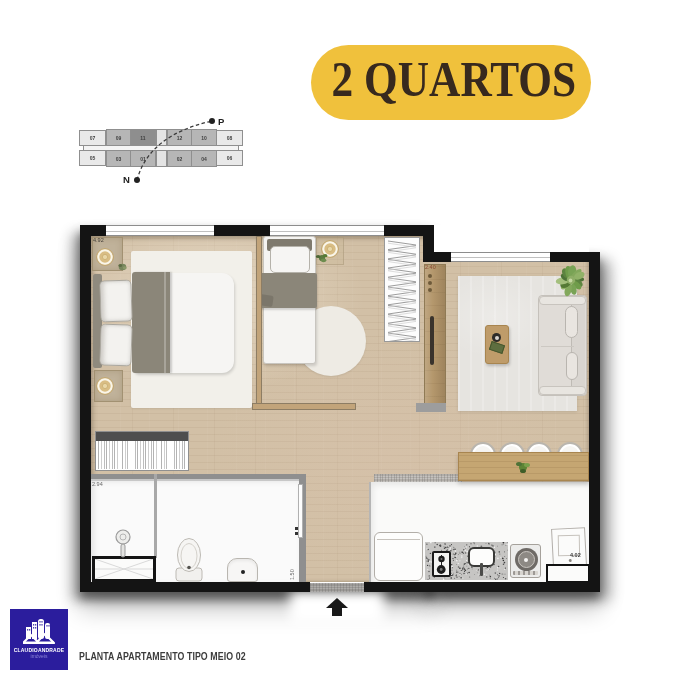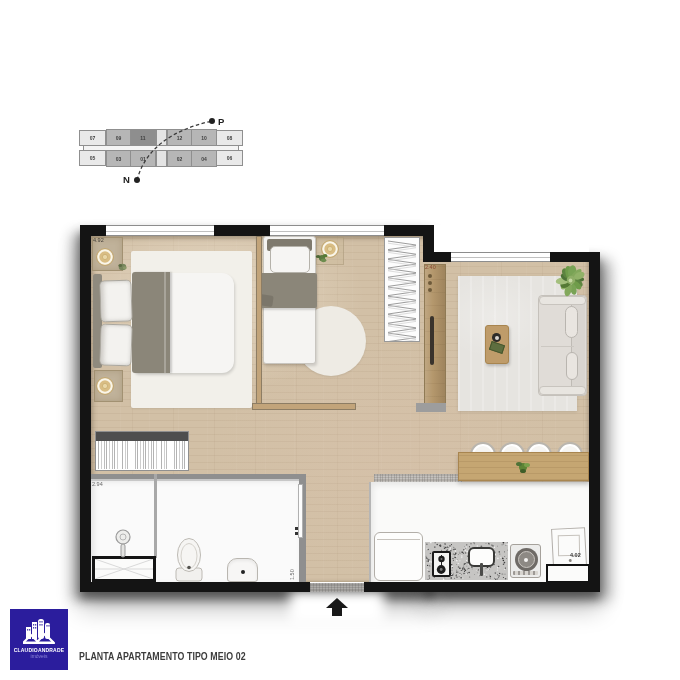--- a/index.html
+++ b/index.html
@@ -141,20 +141,23 @@
 
 #logo{left:10px;top:609px;width:58px;height:61px;background:#2b1d9d;}
 #logo .nm{position:absolute;left:0;right:0;top:38px;text-align:center;color:#fff;font-size:5px;font-weight:bold;letter-spacing:.2px;}
 #logo .im{position:absolute;left:0;right:0;top:44px;text-align:center;color:#8d85d8;font-size:5px;}
 
 #caption{left:79px;top:651px;font-size:10px;font-weight:bold;color:#3c3c3c;letter-spacing:0.1px;transform:scaleX(.88);transform-origin:left center;}
 </style></head>
 <body>
 <div id="canvas">
 
+  <div class="abs" id="badge">
+      <span>2&nbsp;QUARTOS</span>
+    </div>
 
   <div class="abs kc" style="left:79px;top:130px;width:27px;height:16px;background:#e9e9e9;">07</div>
   <div class="abs kc" style="left:79px;top:150px;width:27px;height:16px;background:#e9e9e9;">05</div>
   <div class="abs kc" style="left:216px;top:130px;width:27px;height:16px;background:#e9e9e9;">08</div>
   <div class="abs kc" style="left:216px;top:150px;width:27px;height:16px;background:#e9e9e9;">06</div>
   <div class="abs kc" style="left:106px;top:129px;width:25px;height:17px;background:#b6b6b6;">09</div>
   <div class="abs kc" style="left:130px;top:129px;width:26px;height:17px;background:#8e8e8e;">11</div>
   <div class="abs kc" style="left:167px;top:129px;width:25px;height:17px;background:#b6b6b6;">12</div>
   <div class="abs kc" style="left:191px;top:129px;width:26px;height:17px;background:#b6b6b6;">10</div>
   <div class="abs kc" style="left:106px;top:150px;width:25px;height:17px;background:#b6b6b6;">03</div>

